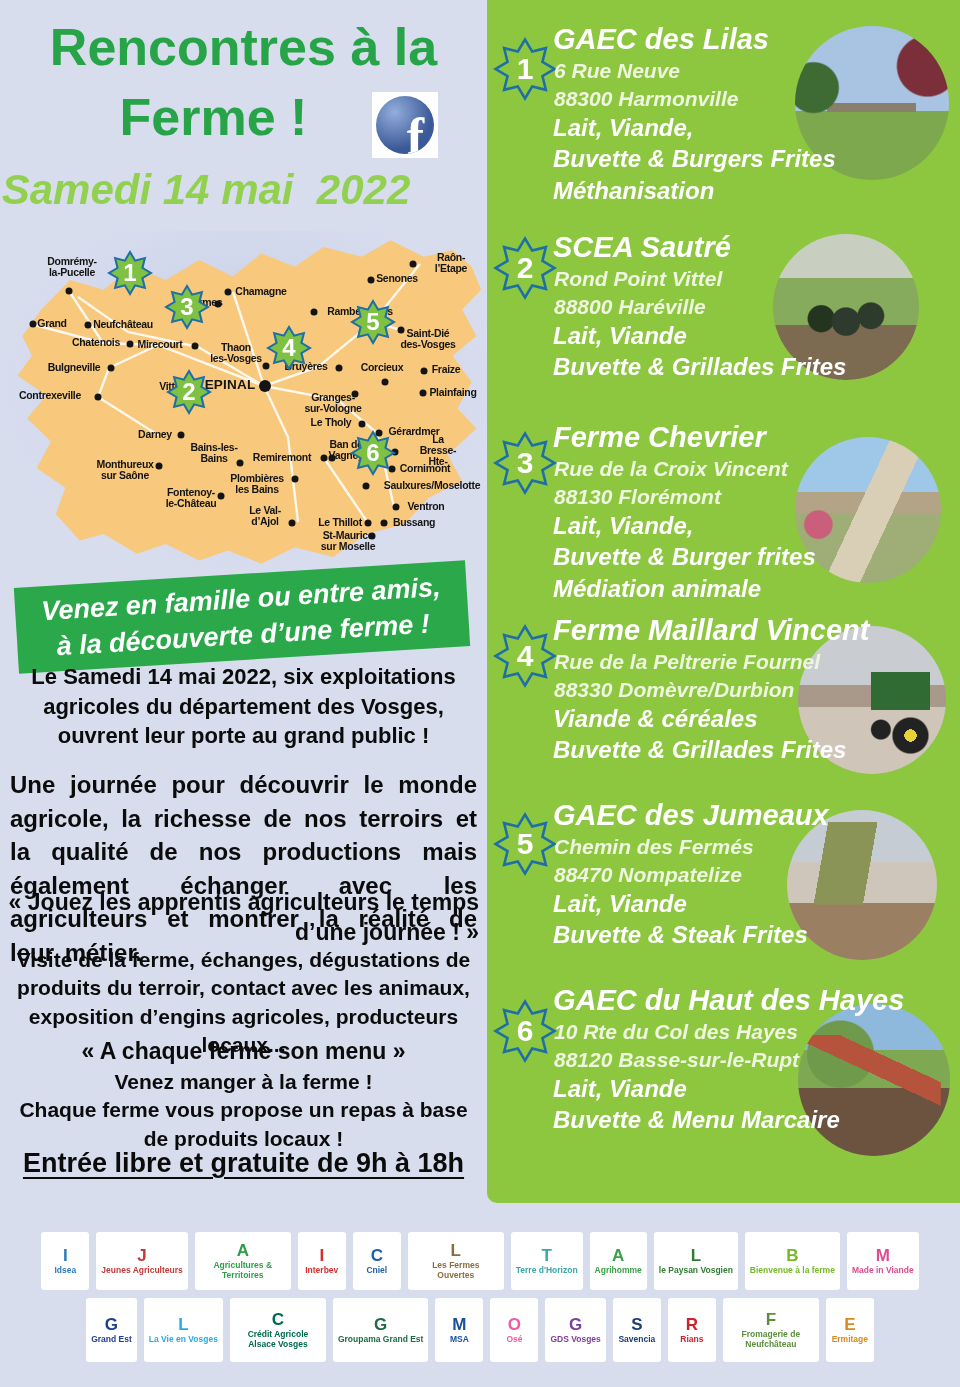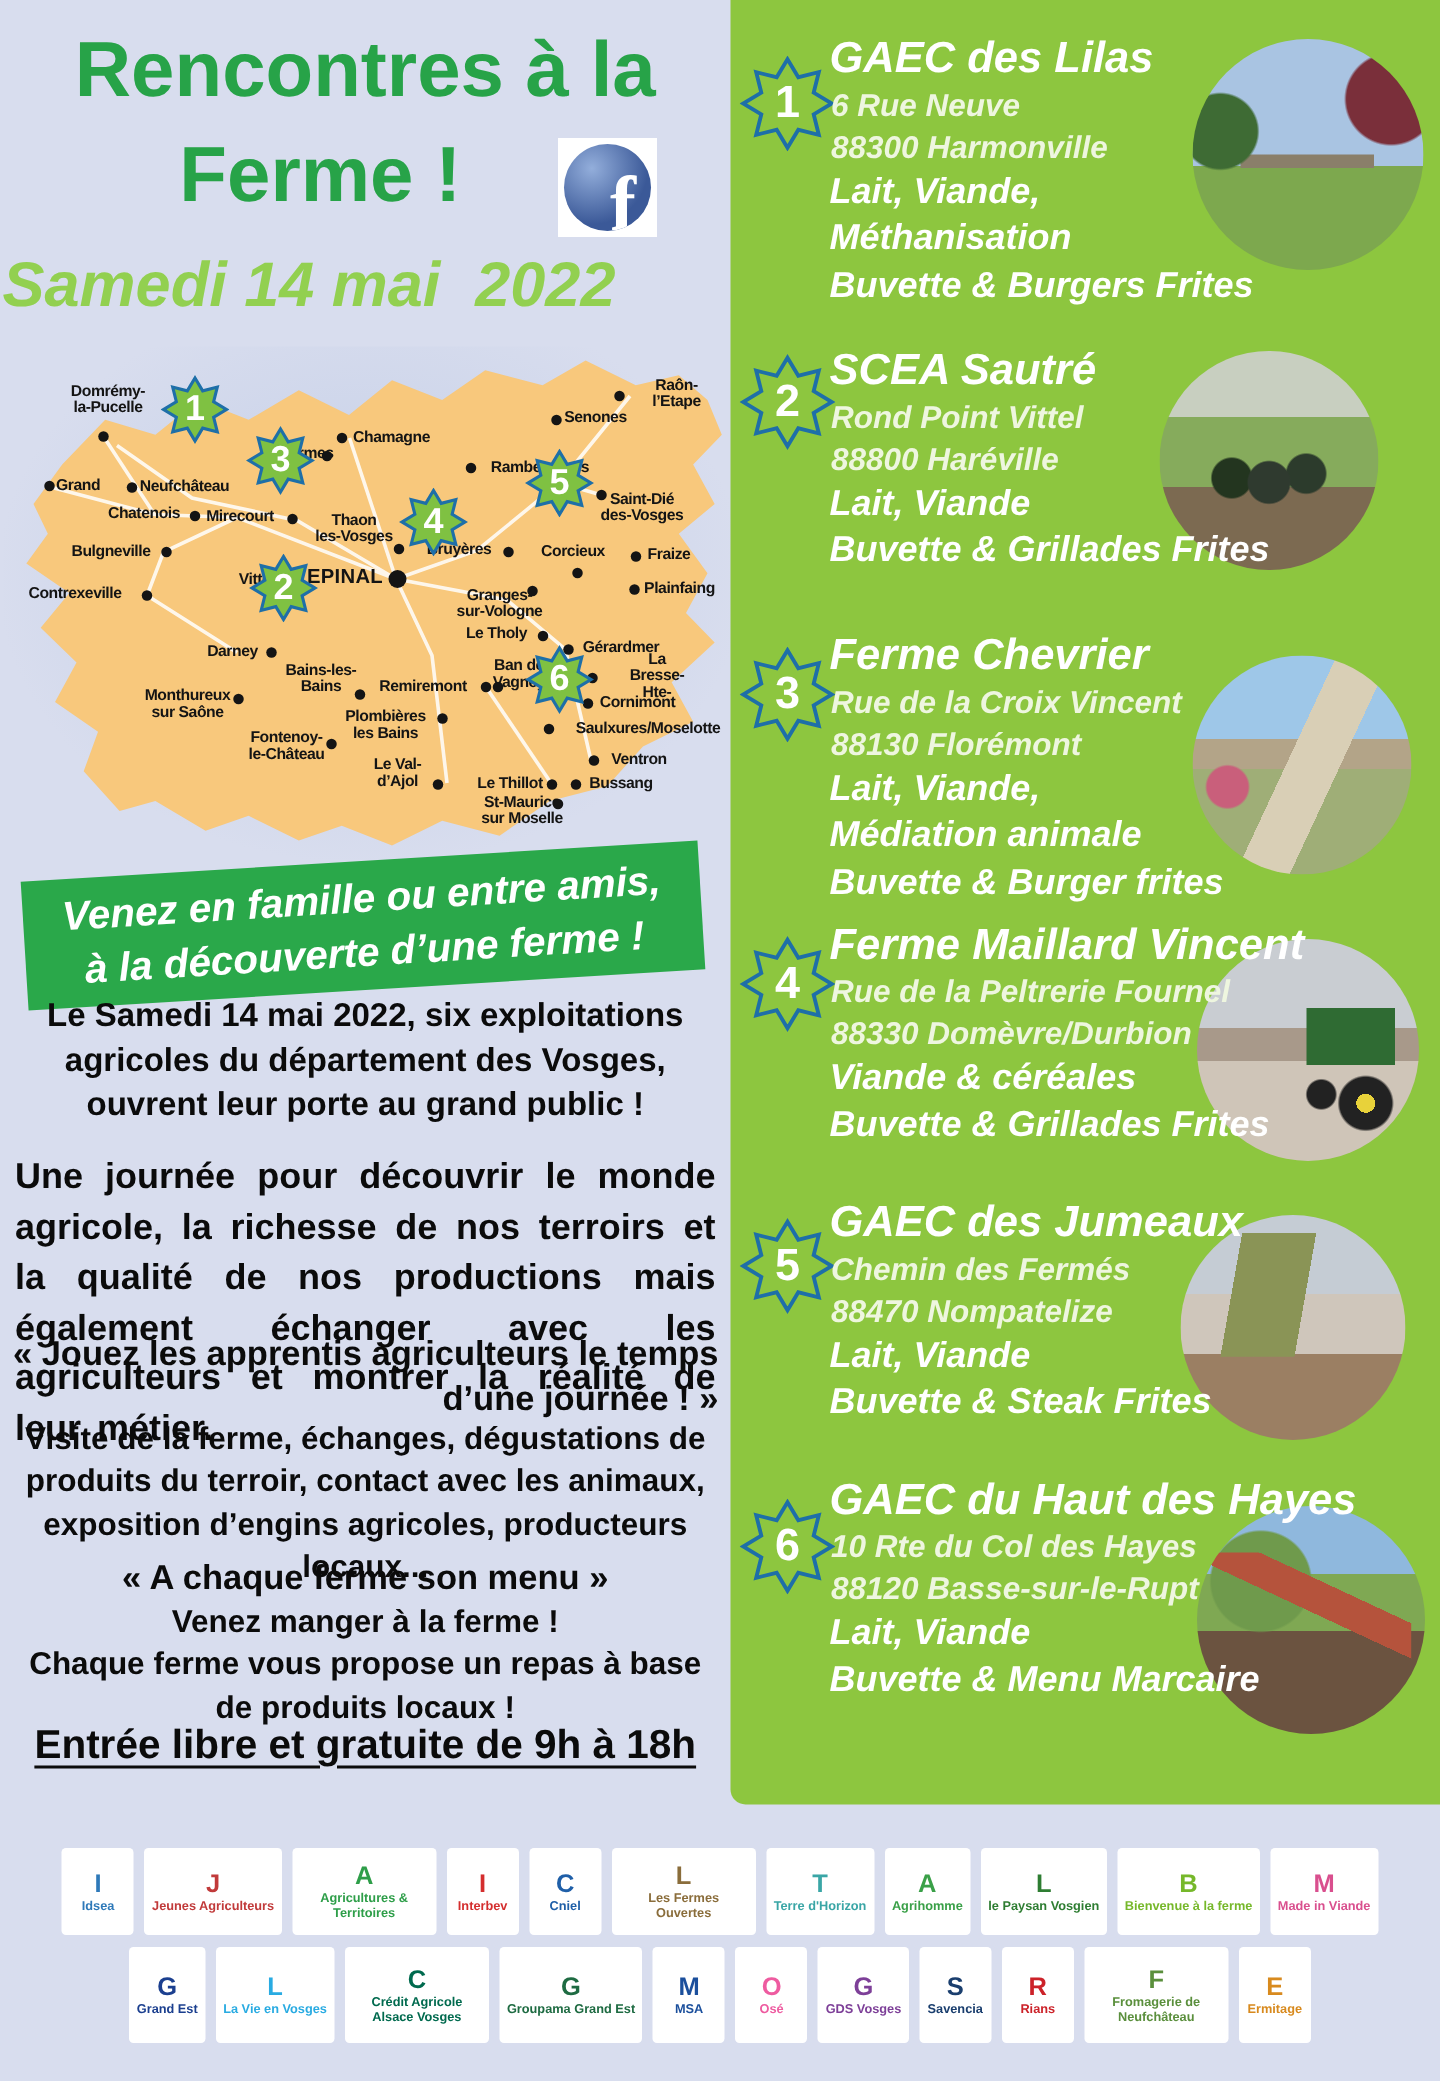--- a/index.html
+++ b/index.html
@@ -299,22 +299,22 @@
       <div class="star-num">1</div>
     </div>
     <div class="ftext">
       <div class="fname">GAEC des Lilas</div>
       <div class="addr">
           <div class="addr-line">6 Rue Neuve</div>
           <div class="addr-line">88300 Harmonville</div>
         </div>
       <div class="prods">
           <div class="prod-line">Lait, Viande,</div>
+          <div class="prod-line">Buvette &amp; Burgers Frites</div>
           <div class="prod-line">Méthanisation</div>
-          <div class="prod-line">Buvette &amp; Burgers Frites</div>
         </div>
     </div>
     <div class="photo photo1" title="pasture with trees and farm buildings"></div>
   </div>
 
   <div class="farm farm2">
     <div class="badge star star-panel">
       <div class="star-shape"></div>
       <div class="star-fill"></div>
       <div class="star-num">2</div>
@@ -340,22 +340,22 @@
       <div class="star-num">3</div>
     </div>
     <div class="ftext">
       <div class="fname">Ferme Chevrier</div>
       <div class="addr">
           <div class="addr-line">Rue de la Croix Vincent</div>
           <div class="addr-line">88130 Florémont</div>
         </div>
       <div class="prods">
           <div class="prod-line">Lait, Viande,</div>
+          <div class="prod-line">Buvette &amp; Burger frites</div>
           <div class="prod-line">Médiation animale</div>
-          <div class="prod-line">Buvette &amp; Burger frites</div>
         </div>
     </div>
     <div class="photo photo3" title="farm courtyard with gravel path and flowers"></div>
   </div>
 
   <div class="farm farm4">
     <div class="badge star star-panel">
       <div class="star-shape"></div>
       <div class="star-fill"></div>
       <div class="star-num">4</div>

